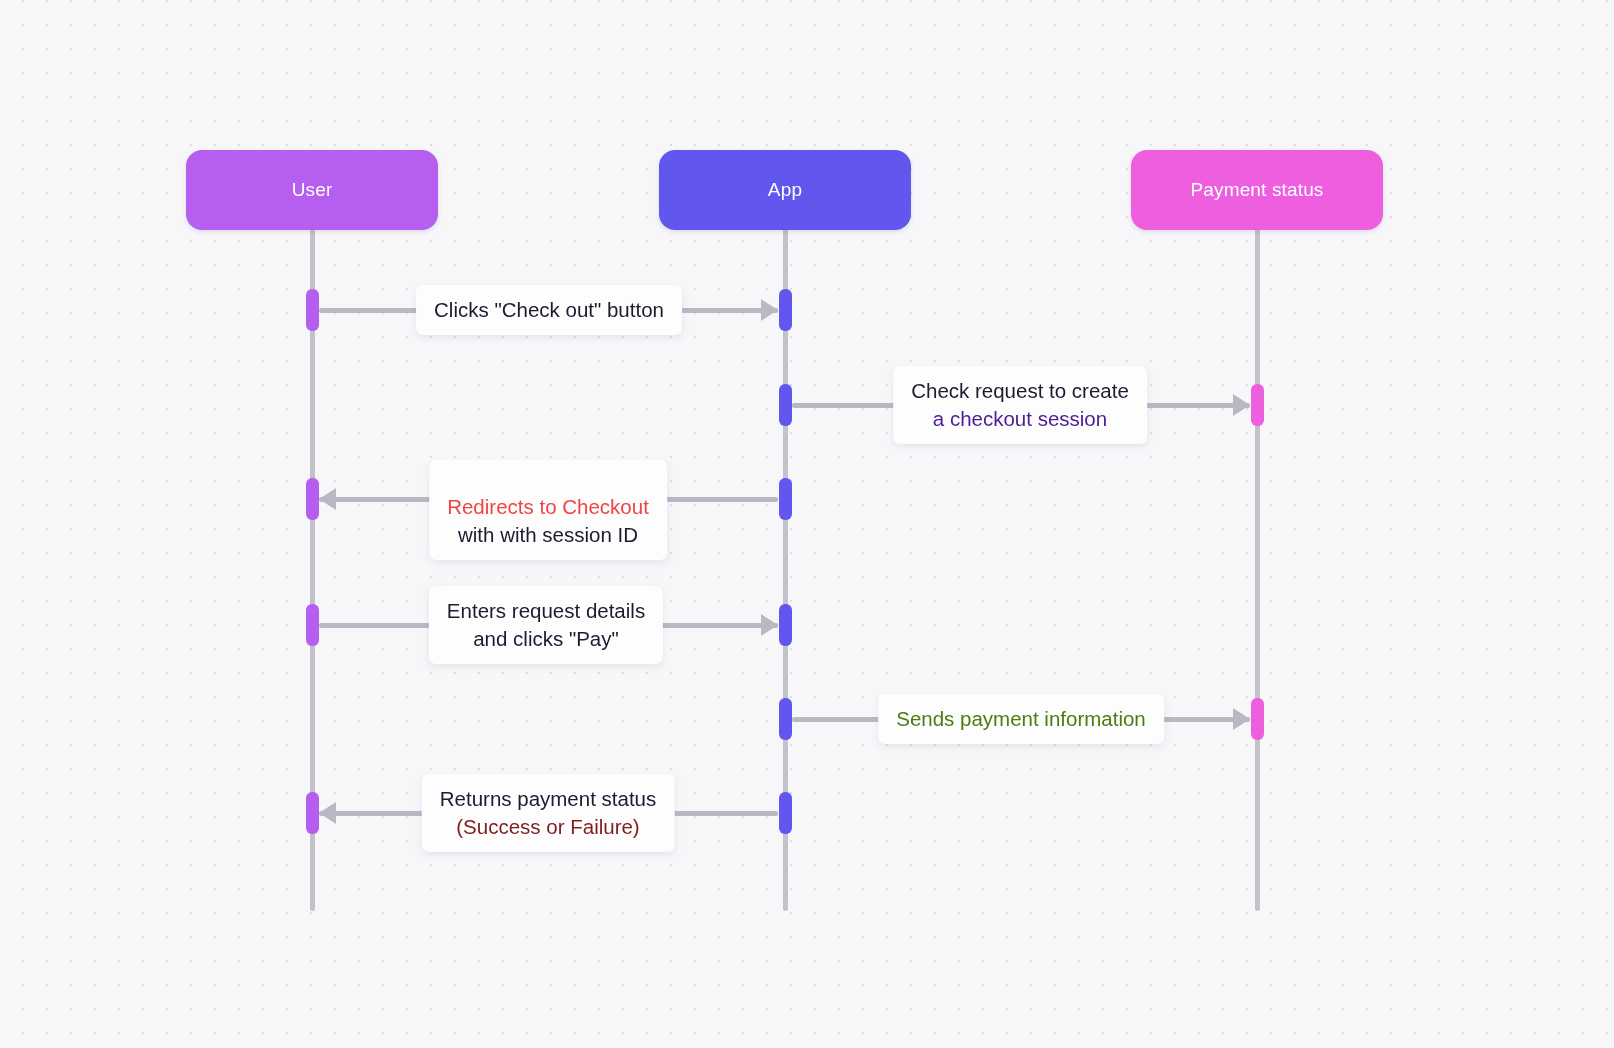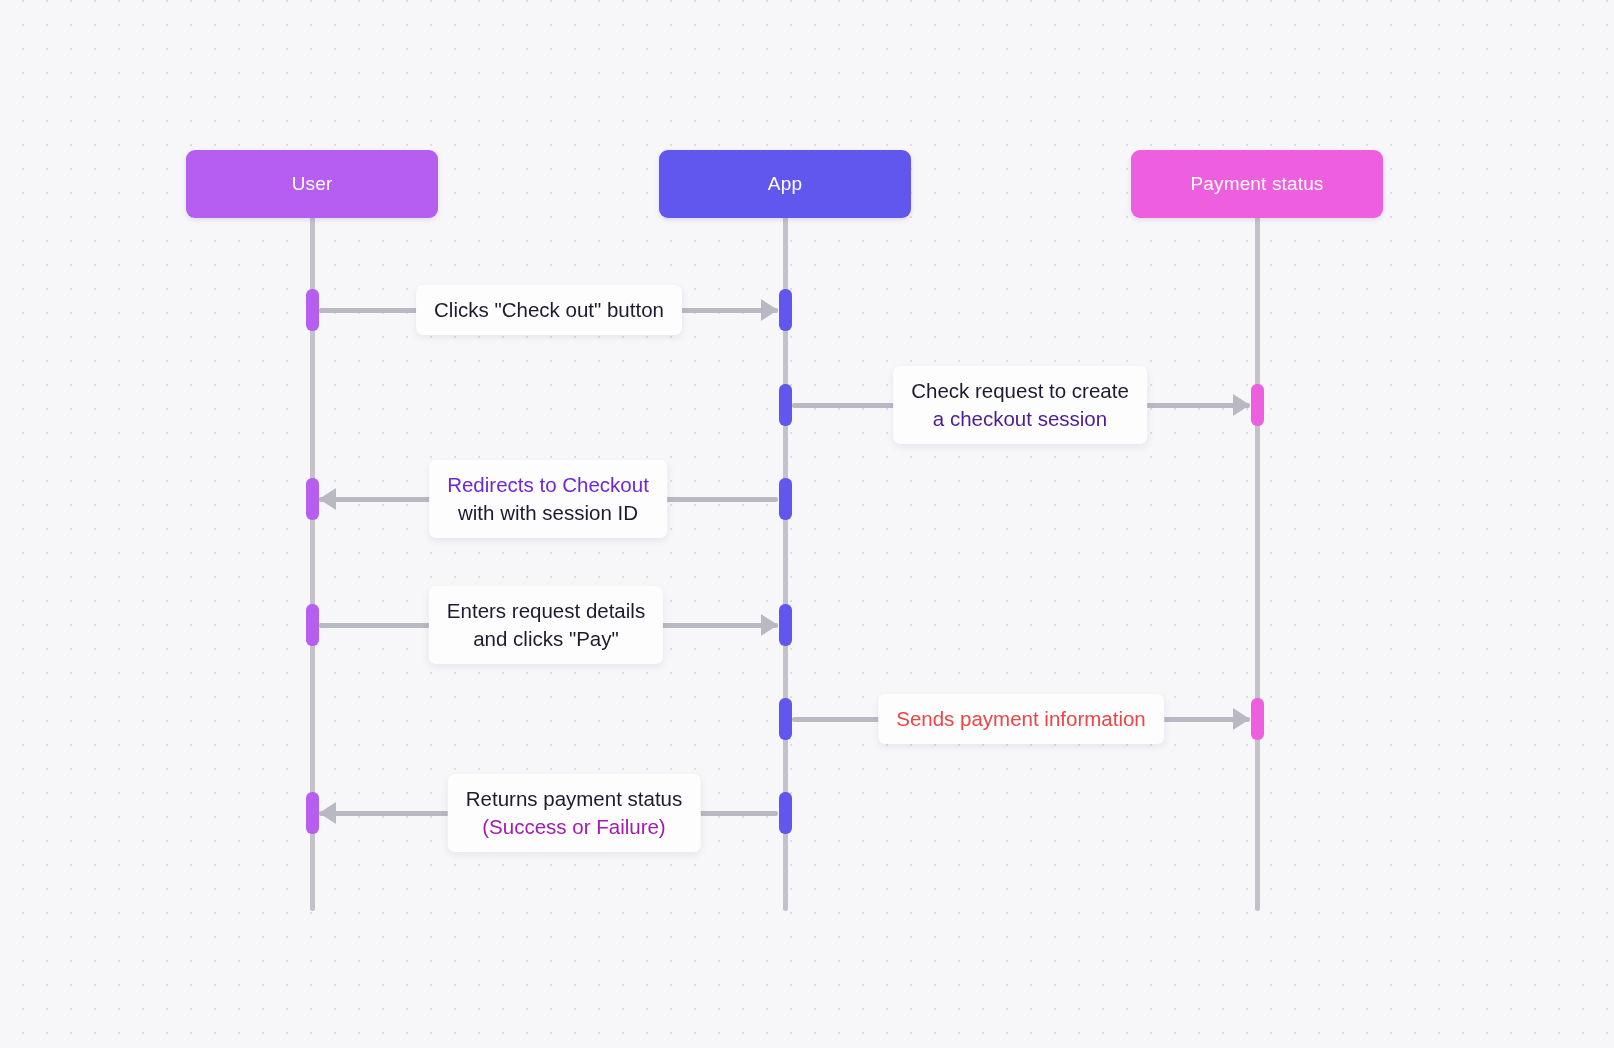--- a/index.html
+++ b/index.html
@@ -22,22 +22,22 @@
 
   .canvas {
     position: relative;
     width: 1614px;
     height: 1048px;
   }
 
   
   .participant {
     position: absolute;
-    height: 68px;
-    border-radius: 9px;
+    height: 80px;
+    border-radius: 16px;
     display: flex;
     align-items: center;
     justify-content: center;
     box-shadow: 0 2px 5px rgba(60, 50, 110, 0.13);
     box-sizing: border-box;
   }
   .participant .p-label {
     color: #ffffff;
     font-size: 19px;
     letter-spacing: 0.15px;
@@ -126,39 +126,39 @@
       </div>
       <div class="msg-line" style="left: 792px; top: 402.5px; width: 458px; background: rgb(185, 185, 196);"></div>
       <div class="arrowhead right" style="top: 394px; left: 1233px; border-left-color: rgb(185, 185, 196);"></div>
       <div class="msg-label" style="left: 1020px; top: 366px;">
         <div class="line" style="color: rgb(28, 27, 48);">Check request to create</div>
         <div class="line" style="color: #4c1d95;">a checkout session</div>
       </div>
       <div class="msg-line" style="left: 319px; top: 496.5px; width: 459px; background: rgb(185, 185, 196);"></div>
       <div class="arrowhead left" style="top: 488px; left: 319px; border-right-color: rgb(185, 185, 196);"></div>
       <div class="msg-label" style="left: 548px; top: 460px;">
-        <div class="line" style="color: #6d28d9;">Redirects to Checkout</div>
+        <div class="line" style="color: #ef4444; margin-top: 22px;">Redirects to Checkout</div>
         <div class="line" style="color: rgb(28, 27, 48);">with with session ID</div>
       </div>
       <div class="msg-line" style="left: 319px; top: 622.5px; width: 459px; background: rgb(185, 185, 196);"></div>
       <div class="arrowhead right" style="top: 614px; left: 761px; border-left-color: rgb(185, 185, 196);"></div>
       <div class="msg-label" style="left: 546px; top: 586px;">
         <div class="line" style="color: rgb(28, 27, 48);">Enters request details</div>
         <div class="line" style="color: rgb(28, 27, 48);">and clicks "Pay"</div>
       </div>
       <div class="msg-line" style="left: 792px; top: 716.5px; width: 458px; background: rgb(185, 185, 196);"></div>
       <div class="arrowhead right" style="top: 708px; left: 1233px; border-left-color: rgb(185, 185, 196);"></div>
       <div class="msg-label" style="left: 1021px; top: 694px;">
-        <div class="line" style="color: #ef4444;">Sends payment information</div>
+        <div class="line" style="color: #4d7c0f;">Sends payment information</div>
       </div>
       <div class="msg-line" style="left: 319px; top: 810.5px; width: 459px; background: rgb(185, 185, 196);"></div>
       <div class="arrowhead left" style="top: 802px; left: 319px; border-right-color: rgb(185, 185, 196);"></div>
-      <div class="msg-label" style="left: 574px; top: 774px;">
+      <div class="msg-label" style="left: 548px; top: 774px;">
         <div class="line" style="color: rgb(28, 27, 48);">Returns payment status</div>
-        <div class="line" style="color: #a21caf;">(Success or Failure)</div>
+        <div class="line" style="color: #7f1d1d;">(Success or Failure)</div>
       </div>
     </div>
   <div id="activations-layer">
       <div class="activation" style="left: 305.5px; top: 289px; height: 42px; background: rgb(181, 94, 240);"></div>
       <div class="activation" style="left: 778.5px; top: 289px; height: 42px; background: rgb(97, 87, 239);"></div>
       <div class="activation" style="left: 778.5px; top: 384px; height: 42px; background: rgb(97, 87, 239);"></div>
       <div class="activation" style="left: 1250.5px; top: 384px; height: 42px; background: rgb(238, 95, 224);"></div>
       <div class="activation" style="left: 778.5px; top: 478px; height: 42px; background: rgb(97, 87, 239);"></div>
       <div class="activation" style="left: 305.5px; top: 478px; height: 42px; background: rgb(181, 94, 240);"></div>
       <div class="activation" style="left: 305.5px; top: 604px; height: 42px; background: rgb(181, 94, 240);"></div>

